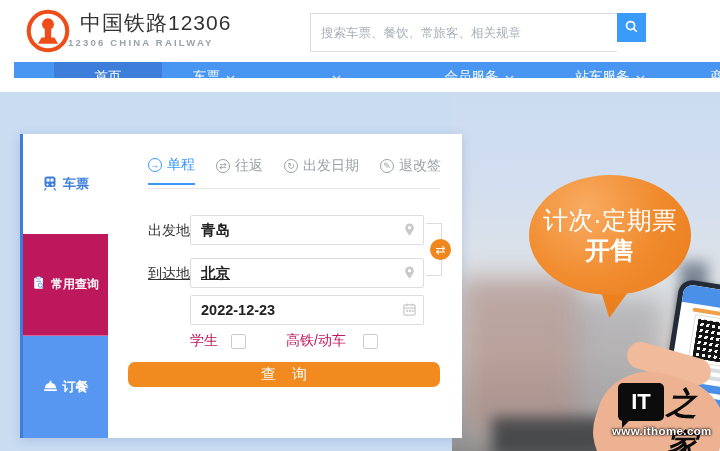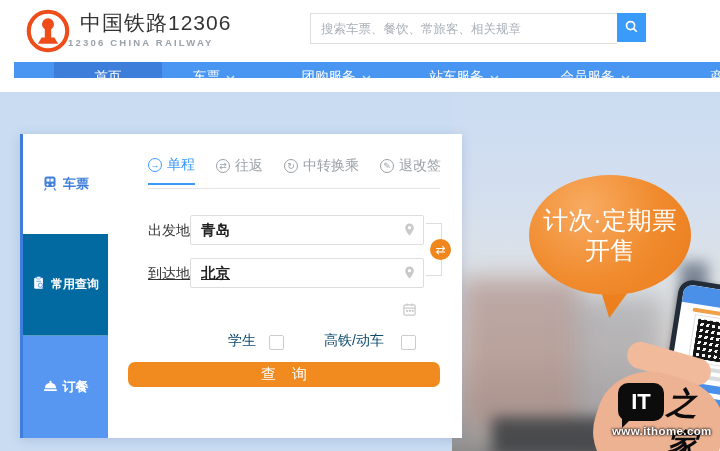--- a/index.html
+++ b/index.html
@@ -6,21 +6,21 @@
   html,body { width:720px; height:451px; overflow:hidden;
     font-family:"Liberation Sans","DejaVu Sans",sans-serif; background:#fff; }
   .stage { position:relative; width:720px; height:451px; overflow:hidden; }
 
   
   .header { position:absolute; left:0; top:0; width:720px; height:62px; background:#fff; }
   .logo-wrap { position:absolute; left:26px; top:9px; width:44px; height:44px; }
   .brand-title { position:absolute; left:80px; top:9px; font-size:21px; font-weight:normal; color:#333; letter-spacing:1px; }
   .brand-sub { position:absolute; left:68px; top:37px; font-size:9.5px; color:#9aa1a8; letter-spacing:2.2px;font-weight:bold; }
   .search { position:absolute; left:310px; top:13px; display:flex; }
-  .search input { width:307px; height:31px; border:1px solid #ddd; border-right:none; padding:0 10px; font-size:12.5px; color:#333; outline:none; }
+  .search input { width:307px; height:39px; border:1px solid #ddd; border-right:none; padding:0 10px; font-size:12.5px; color:#333; outline:none; }
   .search input::placeholder { color:#a9b0b8; }
   .search-btn { width:29px; height:29px; background:#3b9bfa; border:none; display:flex; align-items:center; justify-content:center; cursor:pointer; }
 
   
   .nav { position:absolute; left:14px; top:62px; width:720px; height:16px; background:#4896f2; display:flex; padding-left:40px; overflow:hidden; }
   .nav-item { height:30px; line-height:30px; text-align:center; color:#fff; font-size:13.5px; cursor:pointer; display:flex; align-items:center; justify-content:center; gap:6px; flex:none; }
   .nav-item.active { background:#3d7edb; }
   .nav-item svg { opacity:.85; }
 
   
@@ -35,57 +35,57 @@
   .blob.b3 { left:228px; top:170px; width:28px; height:70px; background:#2c3a52; opacity:.55; filter:blur(7px); }
   .blob.b4 { left:40px; top:325px; width:228px; height:40px; background:#35383b; opacity:.8; filter:blur(7px); }
 
   
   .bubble { position:absolute; left:529px; top:83px; width:162px; height:120px; border-radius:50%;
     background:radial-gradient(circle at 35% 28%, #f8ab62 0%, #f08a2c 55%, #ea7c1c 100%);
     display:flex; flex-direction:column; align-items:center; justify-content:center; z-index:3; }
   .bubble-tail { position:absolute; left:601px; top:192px; width:36px; height:33px; background:#ec7f1e;
     clip-path:polygon(18% 100%, 0 0, 100% 0); transform:rotate(-6deg); z-index:2; }
   .bubble .l1 { color:#fff; font-size:25px; font-weight:normal; line-height:1.2; }
-  .bubble .l2 { color:#fff; font-size:25px; font-weight:normal; line-height:1.2; }
+  .bubble .l2 { color:#fff; font-size:25px; font-weight:bold; line-height:1.2; }
 
   
   .phone { position:absolute; left:666px; top:192px; width:88px; height:178px; background:#222b38;
     border-radius:14px; padding:5px; transform:rotate(9deg); z-index:4; box-shadow:0 2px 6px rgba(0,0,0,.35); }
   .phone-screen { width:100%; height:100%; background:#fff; border-radius:9px; overflow:hidden; }
   .ps-header { height:18px; background:#4a90e8; }
   .ps-strip { height:4px; width:70%; margin:4px auto 3px; background:#f0a04a; border-radius:2px; }
   .ps-qr { width:46px; height:46px; margin:2px auto; border:3px solid #fff; outline:1px solid #ddd;
     background:
       repeating-linear-gradient(90deg,#151515 0 3px,transparent 3px 6px),
       repeating-linear-gradient(0deg,#151515 0 3px,#f4f4f4 3px 6px); }
   .ps-line { height:4px; margin:4px 8px 0; background:#d8dce1; border-radius:2px; }
   .ps-btn { height:8px; margin:5px 10px 0; background:#4a90e8; border-radius:2px; }
   .hand-finger { position:absolute; left:626px; top:258px; width:86px; height:27px; background:#f0ba9b;
     border-radius:14px; transform:rotate(16deg); z-index:5; }
   .hand-palm { position:absolute; left:594px; top:282px; width:128px; height:115px; background:#edb292;
     border-radius:45% 40% 30% 45%; transform:rotate(18deg); z-index:5; }
 
   
-  .wm-logo { position:absolute; left:618px; top:291px; width:46px; height:38px; background:#0c0c0c; border-radius:10px;
+  .wm-logo { position:absolute; left:618px; top:291px; width:46px; height:38px; background:#0c0c0c; border-radius:5px;
     color:#fff; font-weight:bold; font-size:22px; display:flex; align-items:center; justify-content:center; z-index:6; }
   .wm-logo::after { content:""; position:absolute; left:4px; bottom:-7px; border:5px solid transparent; border-top-color:#0c0c0c; border-left-color:#0c0c0c; }
   .wm-suffix { position:absolute; left:666px; top:291px; font-size:31px; font-weight:bold; color:#0c0c0c;
     font-style:italic; letter-spacing:-2px; z-index:6; }
   .wm-url { position:absolute; left:612px; top:333px; font-size:11.5px; font-weight:bold; color:#fff;
     text-shadow:0 0 2px #000, 0 0 3px #000; letter-spacing:.4px; z-index:6; }
 
   
   .card { position:absolute; left:20px; top:42px; width:442px; height:304px; background:#fff; z-index:7;
     box-shadow:0 2px 10px rgba(90,120,170,.25); }
   .side { position:absolute; left:0; top:0; width:85px; height:304px; border-left:3px solid #3e7eda; }
   .side-tab { position:absolute; left:0; width:85px; display:flex; align-items:center; justify-content:center; gap:5px;
     font-size:13px; cursor:pointer; }
   .side-tab .lbl { font-weight:bold; }
   .side-tab.t1 { top:0; height:100px; background:#fff; color:#3f7fdb; }
-  .side-tab.t2 { top:100px; height:102px; background:#0369a1; color:#fff; border-bottom:1px solid rgba(255,255,255,.35); }
+  .side-tab.t2 { top:100px; height:102px; background:#be185d; color:#fff; border-bottom:1px solid rgba(255,255,255,.35); }
   .side-tab.t2 .lbl { font-size:12px; }
   .side-tab.t3 { top:202px; height:102px; background:#5897f1; color:#fff; }
 
   .form { position:absolute; left:85px; top:0; width:357px; height:304px; }
   .trip-tabs { position:absolute; left:43px; top:22px; display:flex; gap:21px; }
   .trip-tab { display:flex; align-items:center; gap:5px; font-size:14px; color:#9aa0a6; cursor:pointer; padding-bottom:9px; }
   .trip-tab.active { color:#3b99fc; border-bottom:2px solid #3b99fc; }
   .tt-ico { width:14px; height:14px; border:1px solid currentColor; border-radius:50%; font-size:9px; line-height:13px; text-align:center; }
   .tabs-rule { position:absolute; left:43px; top:54px; width:292px; height:1px; background:#e6e6e6; }
 
@@ -95,21 +95,21 @@
     font-family:"Liberation Sans","DejaVu Sans",sans-serif; }
   .fld-ico { position:absolute; left:297px; width:16px; height:16px; pointer-events:none; }
   .y1 { top:81px; } .y2 { top:124px;text-decoration:underline; } .y3 { top:161px; }
   .i1 { top:88px; } .i2 { top:131px; } .i3 { top:168px; }
 
   .bracket { position:absolute; left:321px; top:89px; width:16px; height:53px;
     border-top:1px solid #ddd; border-right:1px solid #ddd; border-bottom:1px solid #ddd; }
   .swap { position:absolute; left:325px; top:105px; width:21px; height:21px; border-radius:50%; background:#f0871d;
     color:#fff; font-size:12px; line-height:20px; text-align:center; cursor:pointer; border:none; }
 
-  .chk-row { position:absolute; left:85px; top:198px; display:flex; align-items:flex-end; font-size:14px; color:#0c4a6e;margin-left:38px; }
+  .chk-row { position:absolute; left:85px; top:198px; display:flex; align-items:center; font-size:14px; color:#be185d; }
   .chk-box { width:15px; height:15px; border:1px solid #ccc; border-radius:2px; background:#fff; cursor:pointer; }
   .chk-box.m1 { margin-left:13px; } .lbl2 { margin-left:40px; } .chk-box.m2 { margin-left:17px; }
 
   .submit { position:absolute; left:23px; top:228px; width:312px; height:25px; background:#f28b1f; border:none;
     border-radius:7px; color:#fff; font-size:15px; letter-spacing:6px; cursor:pointer; text-indent:6px;
     font-family:"Liberation Sans","DejaVu Sans",sans-serif; }
 </style>
 </head>
 <body>
 
@@ -143,33 +143,32 @@
     <div class="nav-item active" style="width:108px">
       <span>首页</span>
     </div>
     <div class="nav-item" style="width:104px">
       <span>车票</span>
       <span><svg width="9" height="6" viewBox="0 0 9 6">
             <polyline points="1,1 4.5,4.5 8,1" fill="none" stroke="#e4efff" stroke-width="1.6"></polyline>
           </svg></span>
     </div>
     <div class="nav-item" style="width:140px">
-      <span>团购服务</span>
       <span><svg width="9" height="6" viewBox="0 0 9 6">
             <polyline points="1,1 4.5,4.5 8,1" fill="none" stroke="#e4efff" stroke-width="1.6"></polyline>
           </svg></span>
     </div>
-    <div class="nav-item" style="width:116px">
-      <span>站车服务</span>
+    <div class="nav-item" style="width:146px">
+      <span>会员服务</span>
       <span><svg width="9" height="6" viewBox="0 0 9 6">
             <polyline points="1,1 4.5,4.5 8,1" fill="none" stroke="#e4efff" stroke-width="1.6"></polyline>
           </svg></span>
     </div>
-    <div class="nav-item" style="width:146px">
-      <span>会员服务</span>
+    <div class="nav-item" style="width:116px">
+      <span>站车服务</span>
       <span><svg width="9" height="6" viewBox="0 0 9 6">
             <polyline points="1,1 4.5,4.5 8,1" fill="none" stroke="#e4efff" stroke-width="1.6"></polyline>
           </svg></span>
     </div>
     <div class="nav-item" style="width:112px">
       <span>商旅</span>
     </div>
   </div>
 
   <div class="main">
@@ -253,21 +252,21 @@
           <div class="trip-tab active">
             <span class="tt-ico">→</span>
             <span>单程</span>
           </div>
           <div class="trip-tab">
             <span class="tt-ico">⇄</span>
             <span>往返</span>
           </div>
           <div class="trip-tab">
             <span class="tt-ico">↻</span>
-            <span>中转换乘</span>
+            <span>出发日期</span>
           </div>
           <div class="trip-tab">
             <span class="tt-ico">✎</span>
             <span>退改签</span>
           </div>
         </div>
         <div class="tabs-rule"></div>
 
         <div class="frow-label y1">出发地</div>
         <input class="frow-input y1" value="青岛" style="">
@@ -285,20 +284,21 @@
             <path d="M8 1.5 A4.6 4.6 0 0 1 12.6 6.1 C12.6 9.2 8 14.5 8 14.5 C8 14.5 3.4 9.2 3.4 6.1 A4.6 4.6 0 0 1 8 1.5 Z"></path>
             <circle cx="8" cy="6" r="1.8" fill="#fff"></circle>
           </svg>
         </span>
 
         <div class="bracket"></div>
         <button class="swap">
           <span>⇄</span>
         </button>
 
+        <input class="frow-input y3" value="2022-12-23" style="">
         <span class="fld-ico i3">
           <svg viewBox="0 0 16 16" width="15" height="15">
             <rect x="2" y="3" width="12" height="11" rx="1.5" fill="none" stroke="#c9c9c9" stroke-width="1.3"></rect>
             <line x1="2" y1="6.5" x2="14" y2="6.5" stroke="#c9c9c9" stroke-width="1.3"></line>
             <line x1="5.5" y1="1.5" x2="5.5" y2="4" stroke="#c9c9c9" stroke-width="1.3"></line>
             <line x1="10.5" y1="1.5" x2="10.5" y2="4" stroke="#c9c9c9" stroke-width="1.3"></line>
             <rect x="4.5" y="8.5" width="2" height="2" fill="#c9c9c9"></rect>
             <rect x="7.5" y="8.5" width="2" height="2" fill="#c9c9c9"></rect>
             <rect x="10.5" y="8.5" width="2" height="2" fill="#c9c9c9"></rect>
           </svg>

